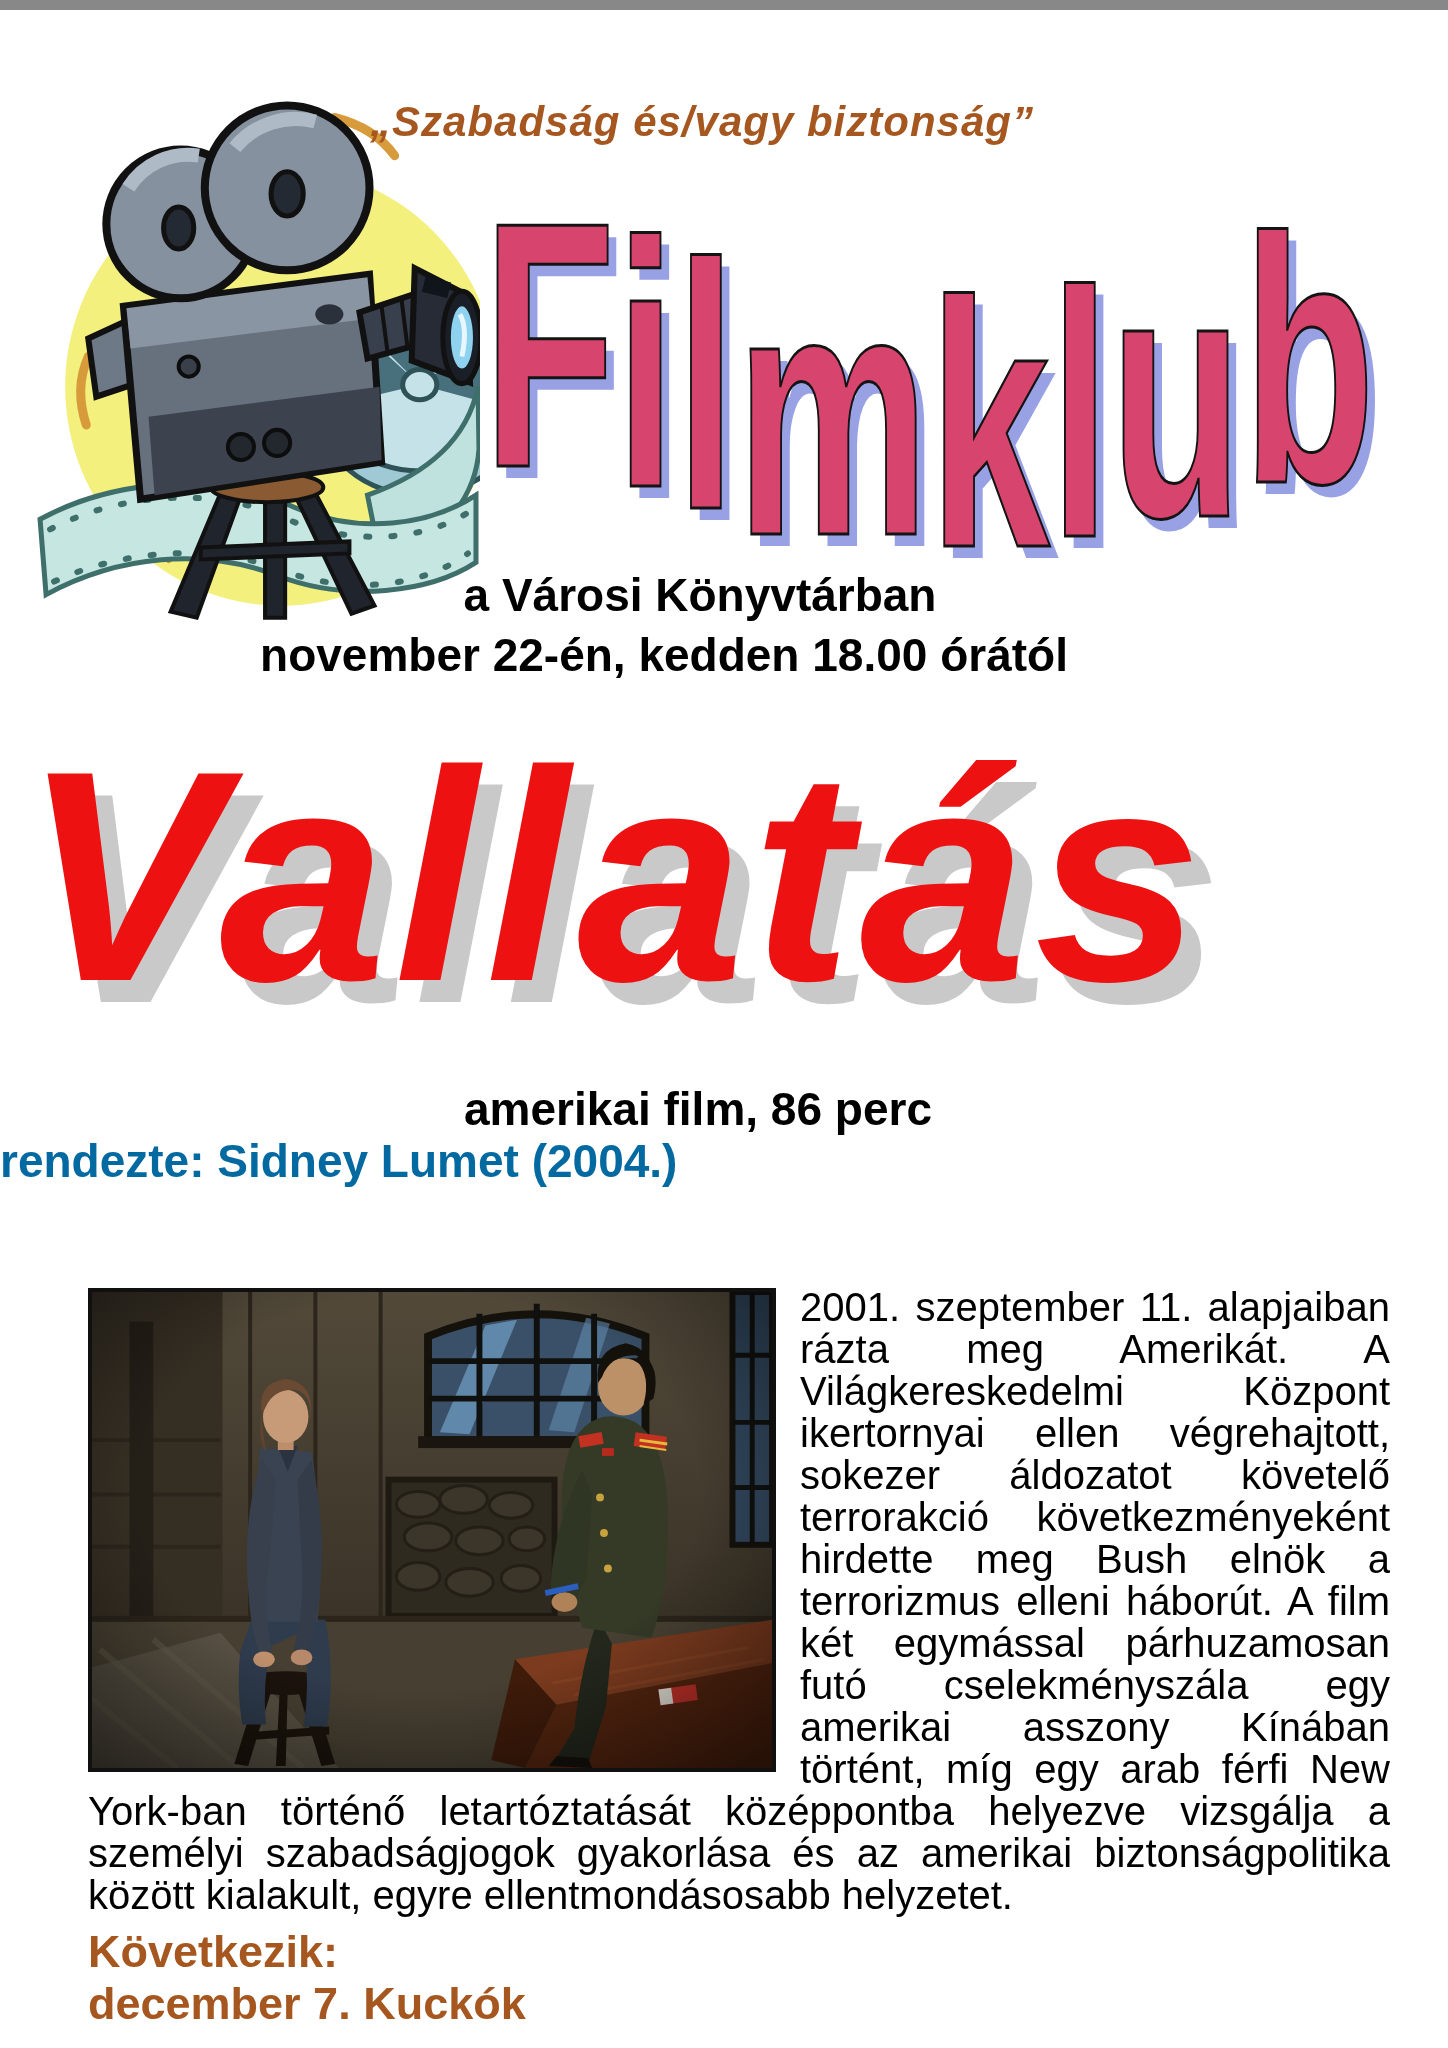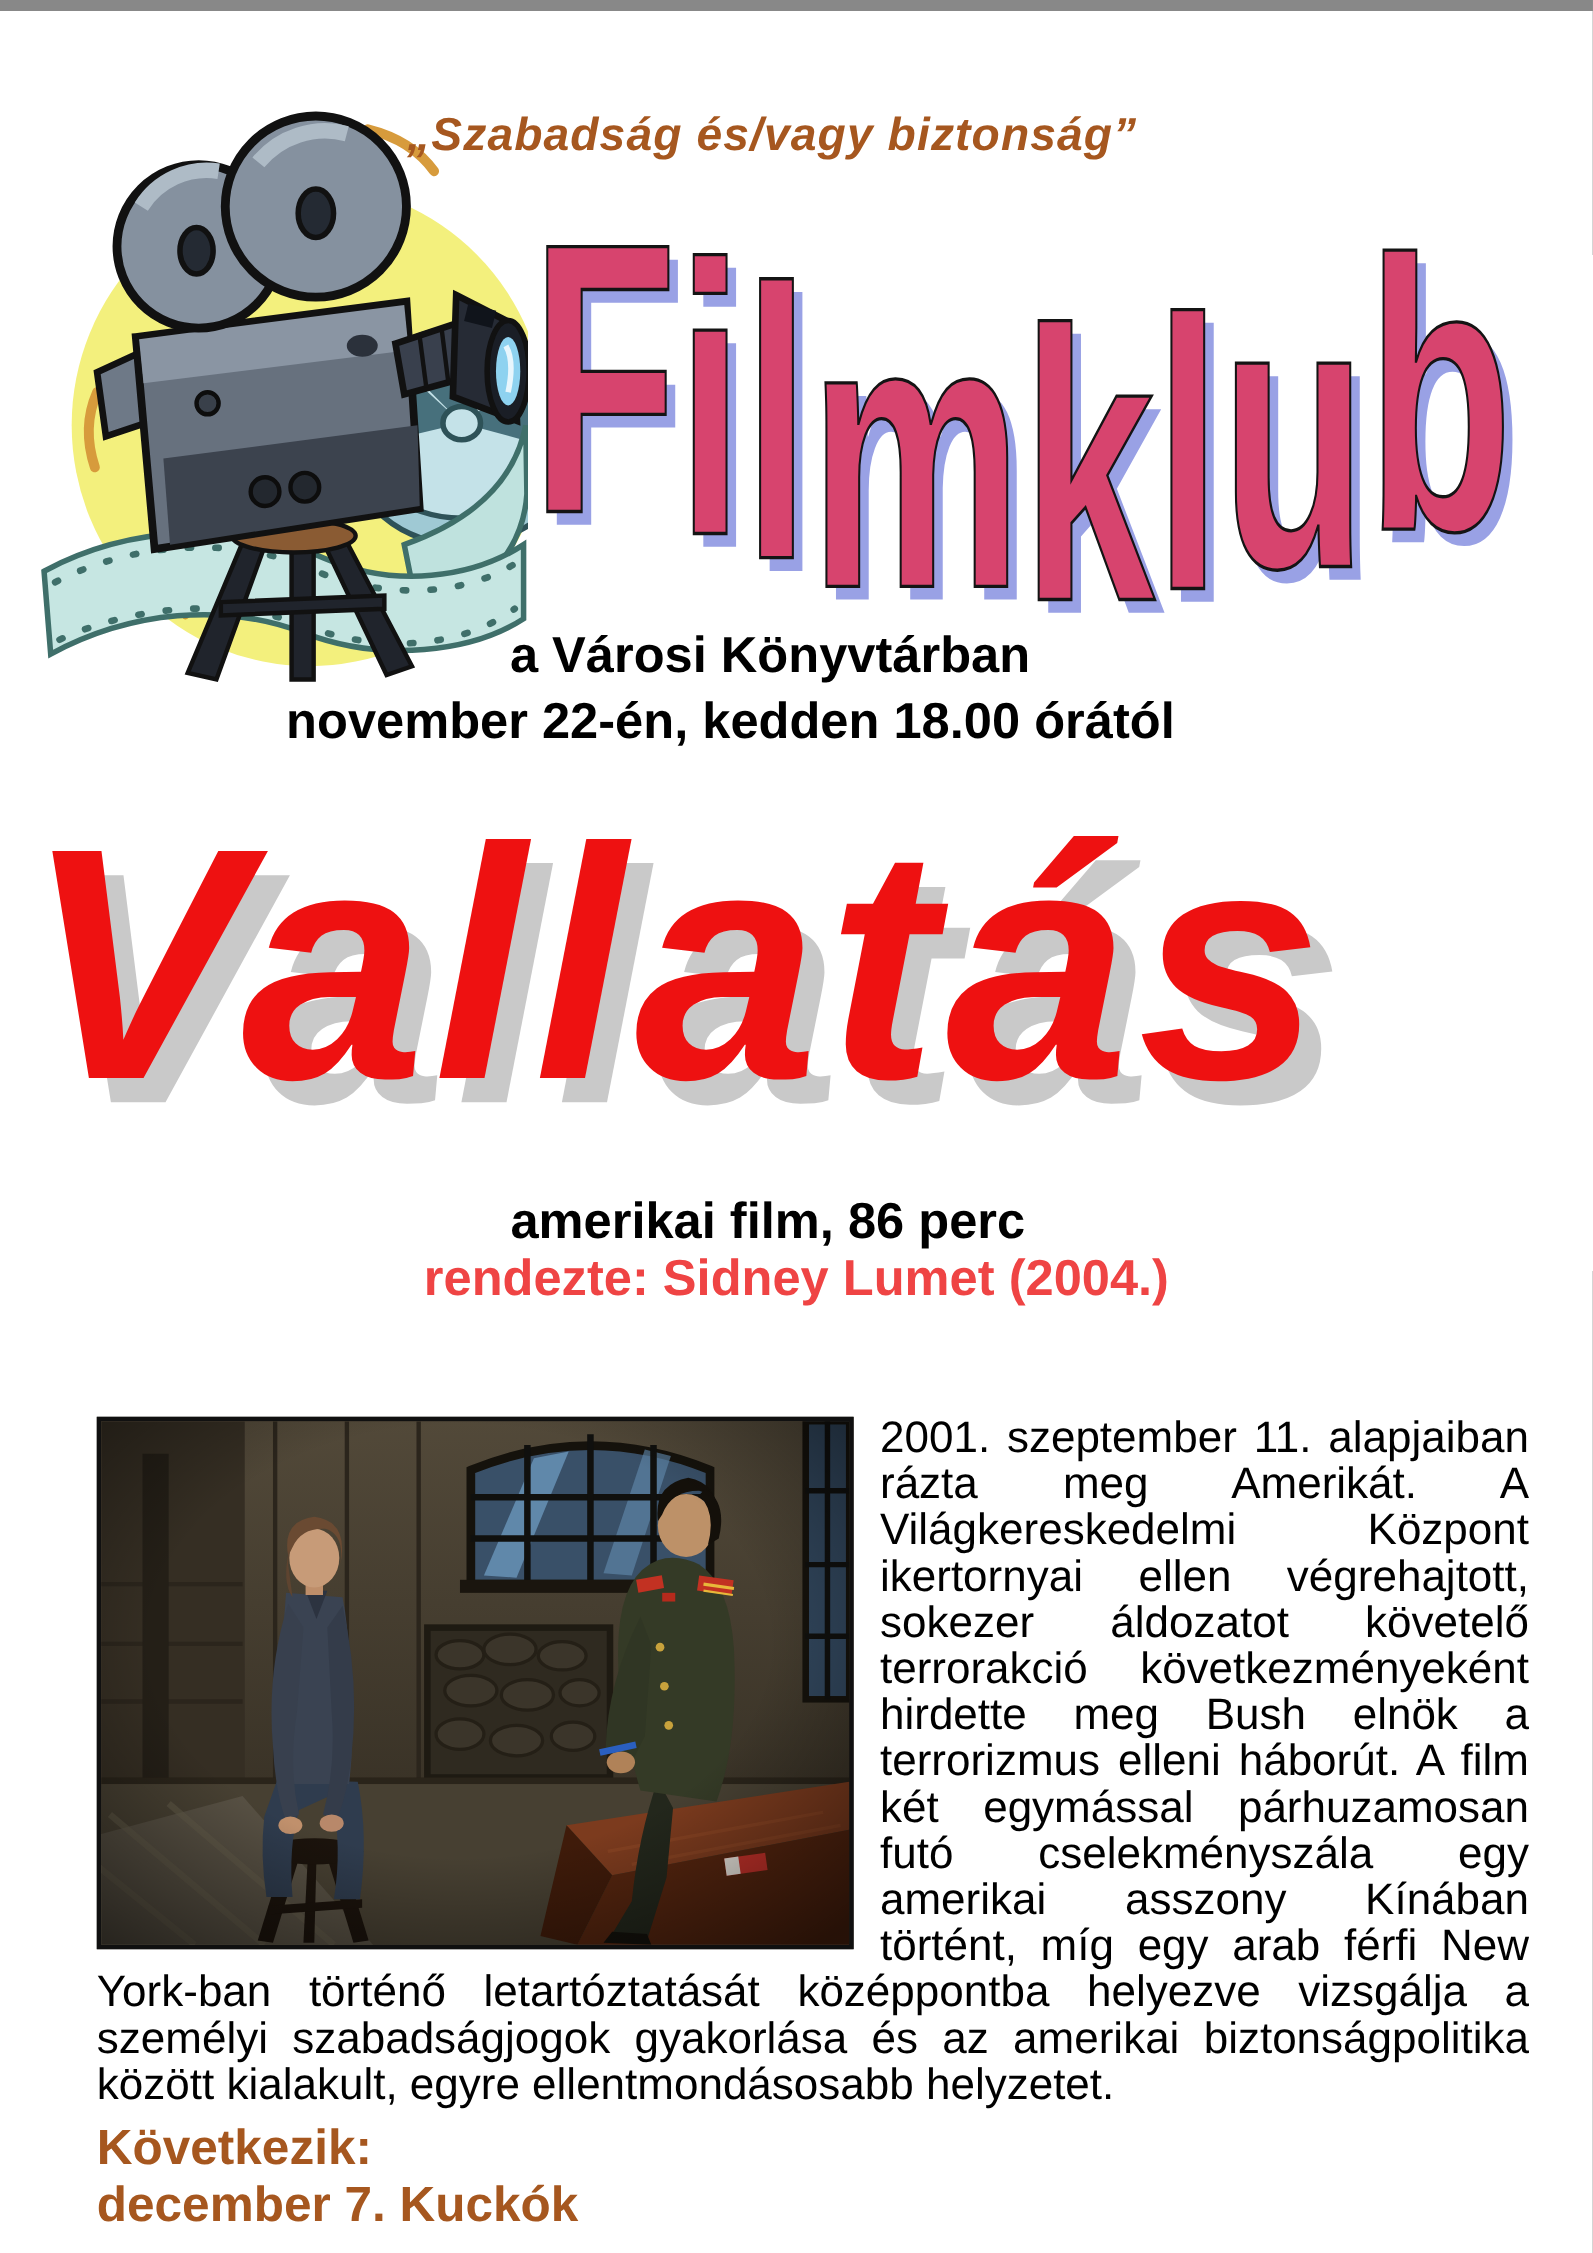--- a/index.html
+++ b/index.html
@@ -55,22 +55,22 @@
     text-shadow:20px 22px 0 #C9C9C9;
     white-space:nowrap;
   }
 
   .film-info{
     top:1072px;left:0;width:1448px;text-align:center;
     font-size:46px;font-weight:bold;color:#000;
     transform:translateX(-26px);
   }
   .director{
-    top:1124px;left:0;width:1448px;text-align:center;
-    font-size:46px;font-weight:bold;color:#ef4444;
+    top:1124px;left:0;width:1448px;
+    font-size:46px;font-weight:bold;color:#0369a1;
   }
 
   
   .main{top:1276px;left:88px;width:1302px;}
   .still{
     float:left;width:680px;height:476px;
     border:4px solid #101010;
     margin:2px 24px 6px 0;
     background:#2c261d;
   }

